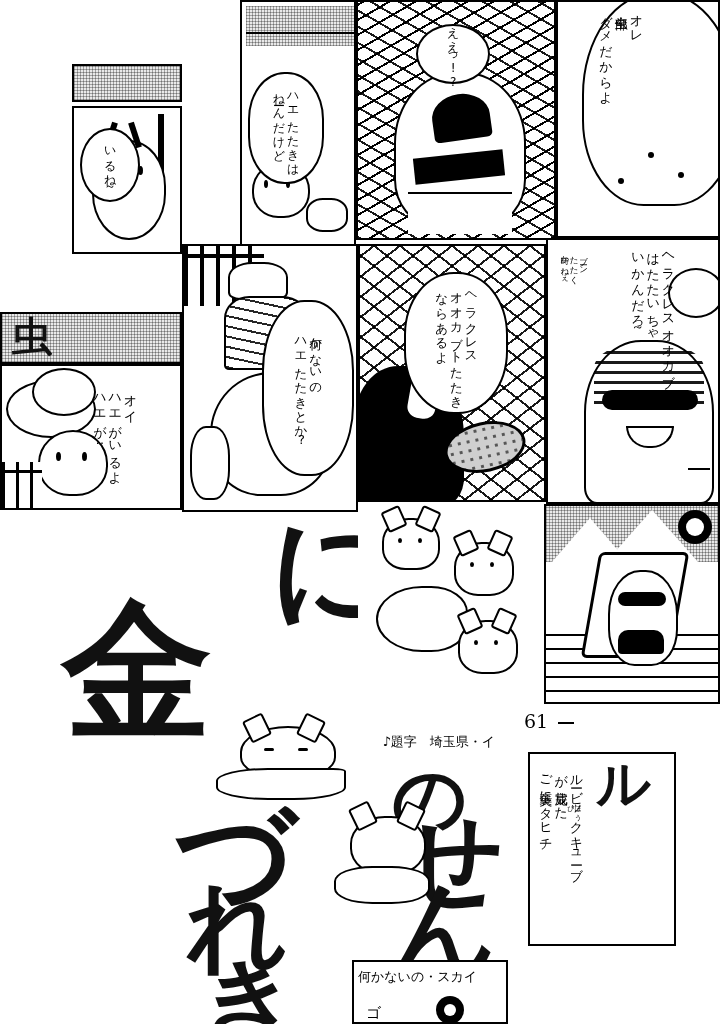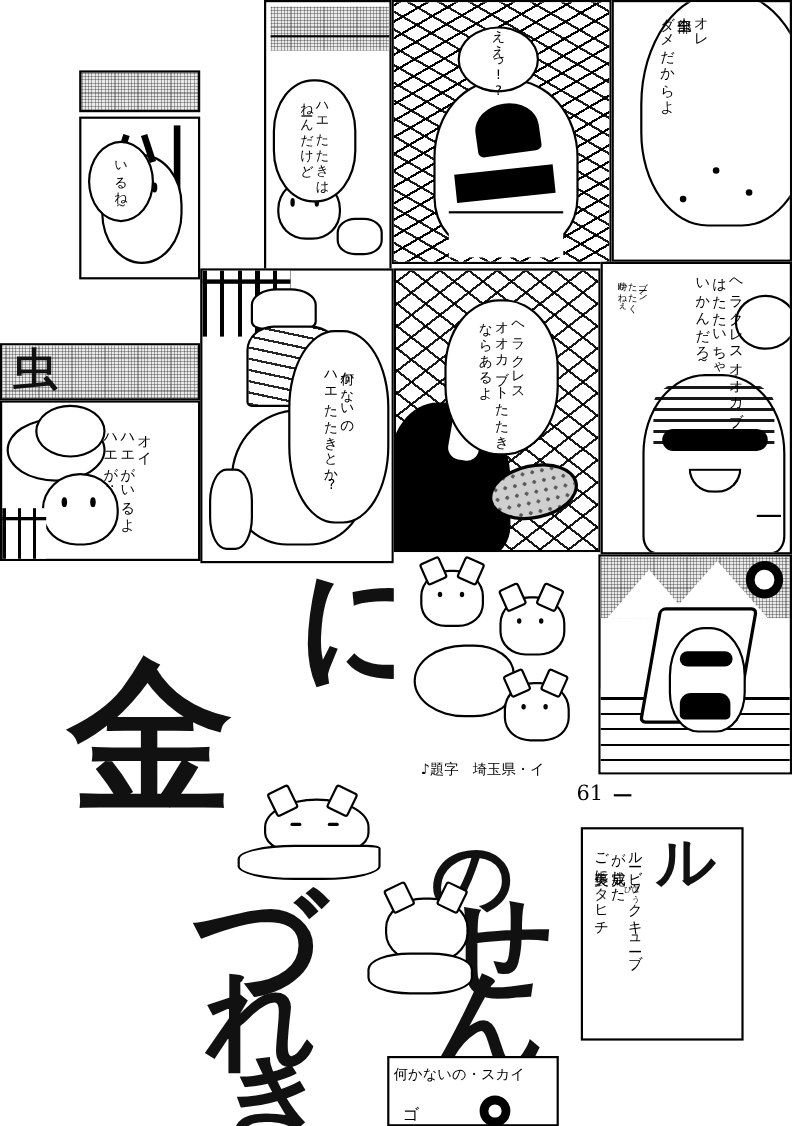--- a/index.html
+++ b/index.html
@@ -265,21 +265,21 @@
     <div style="position:absolute; left:44px; top:46px; width:84px; height:100px; background:#fff; border:3px solid #000; transform:skewX(-10deg); border-radius:6px;"></div>
 
     <div style="position:absolute; left:62px; top:64px; width:66px; height:92px; background:#fff; border:2px solid #000; border-radius:46% 46% 38% 38%;"></div>
     <div style="position:absolute; left:72px; top:86px; width:48px; height:14px; background:#000; border-radius:8px;"></div>
     <div style="position:absolute; left:72px; top:124px; width:46px; height:24px; background:#000; border-radius:10px 10px 4px 4px;"></div>
 
     <div style="position:absolute; right:6px; top:4px; width:34px; height:34px; background:#000; border-radius:50%;"></div>
     <div style="position:absolute; right:14px; top:12px; width:18px; height:18px; background:#fff; border-radius:50%;"></div>
   </div>
 
-  <div class="caption-h" style="left:366px; top:676px;text-align:right;">
+  <div class="caption-h" style="left:366px; top:718px;text-align:right;">
     <span>♪</span><span>題字　埼玉県・イ</span>
   </div>
   <div class="pagenum" style="left:524px; top:710px;">61</div>
   <div class="thick-rule" style="left:558px; top:722px; width:16px; height:2px;"></div>
 
   <div class="cat" style="left:216px; top:712px; width:150px; height:90px;">
     <div style="position:absolute; left:24px; top:14px; width:92px; height:48px; background:#fff; border:2px solid #000; border-radius:50% 50% 40% 40%;"></div>
     <div style="position:absolute; left:30px; top:4px; width:18px; height:20px; background:#fff; border:2px solid #000; transform:rotate(-26deg); border-radius:3px;"></div>
     <div style="position:absolute; left:84px; top:4px; width:18px; height:20px; background:#fff; border:2px solid #000; transform:rotate(26deg); border-radius:3px;"></div>
     <div style="position:absolute; left:48px; top:36px; width:10px; height:3px; background:#000; border-radius:2px;"></div>

